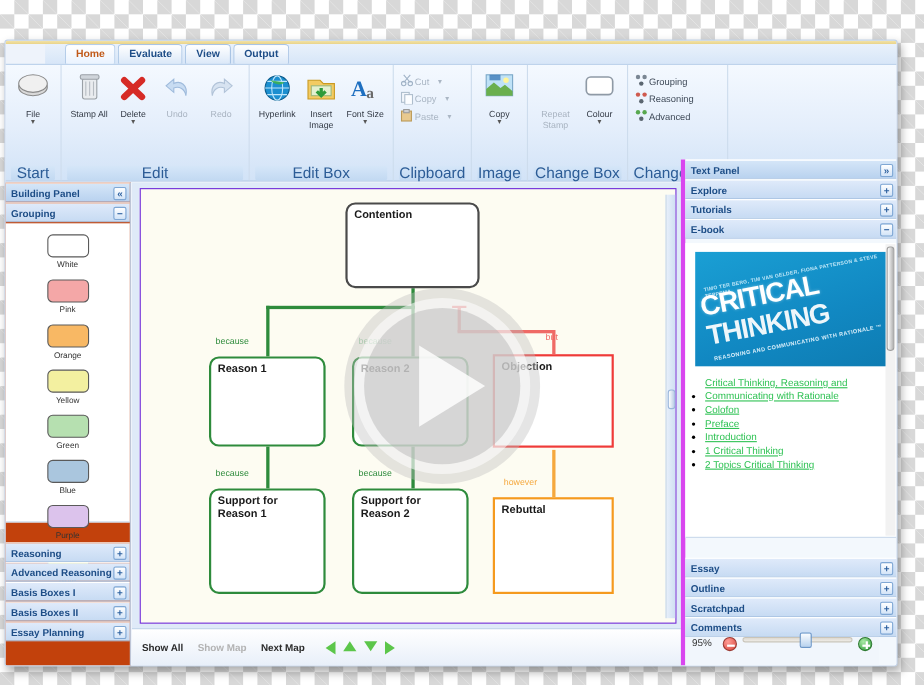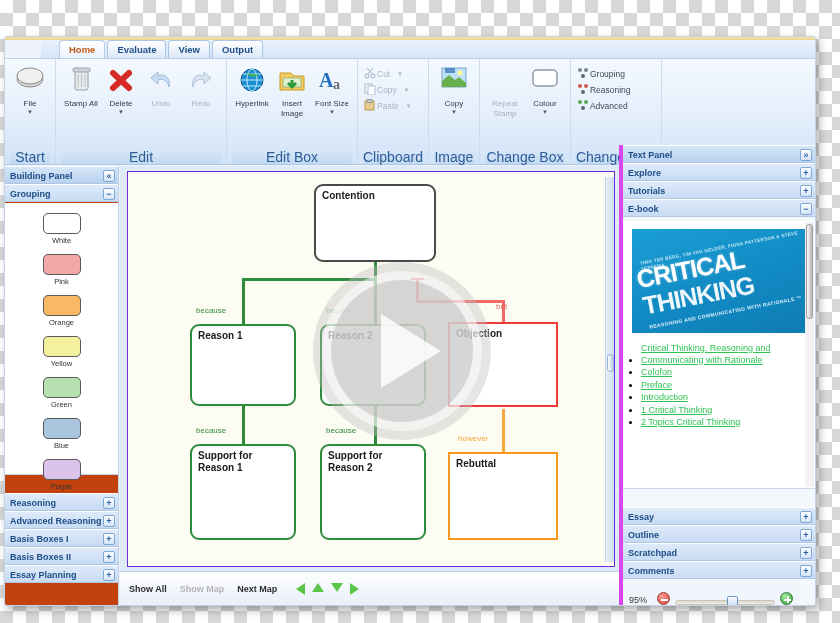--- a/index.html
+++ b/index.html
@@ -332,21 +332,21 @@
     background: linear-gradient(to right,#fdfdfd,#b4b4b4);
     border: 1px solid #9e9e9e;
     border-radius: 3px;
   }
   #right-accordions {
     position: absolute; left: 0; right: 0; bottom: 26px;
   }
   #zoom-bar {
     position: absolute; left: 0; right: 16px; bottom: 0;
     height: 26px;
-    display: flex; align-items: flex-end;
+    display: flex; align-items: flex-start;
     padding: 0 6px;
     background: #f1f6fc;
   }
   #zoom-pct { font-size: 9px; color: #333; width: 28px; }
   .zbtn {
     width: 13px; height: 13px; border-radius: 50%;
     border: 1px solid #9b3a33;
     background: radial-gradient(circle at 35% 30%,#ff9d96,#d9433a);
     position: relative; cursor: pointer;
   }

